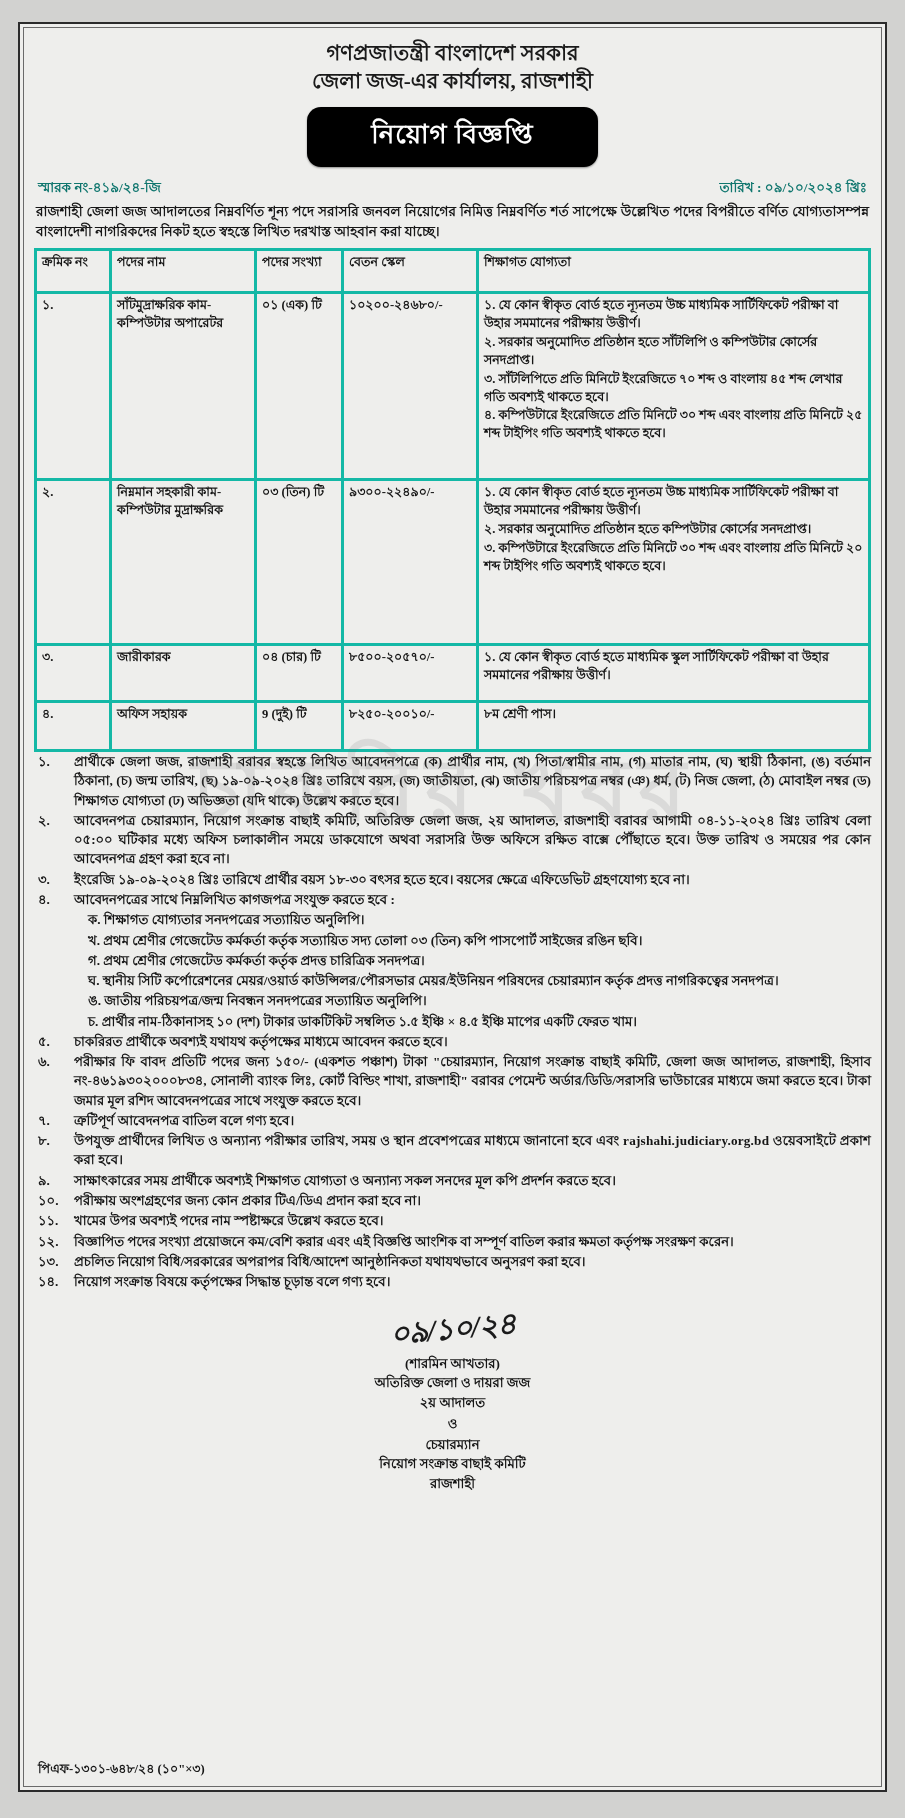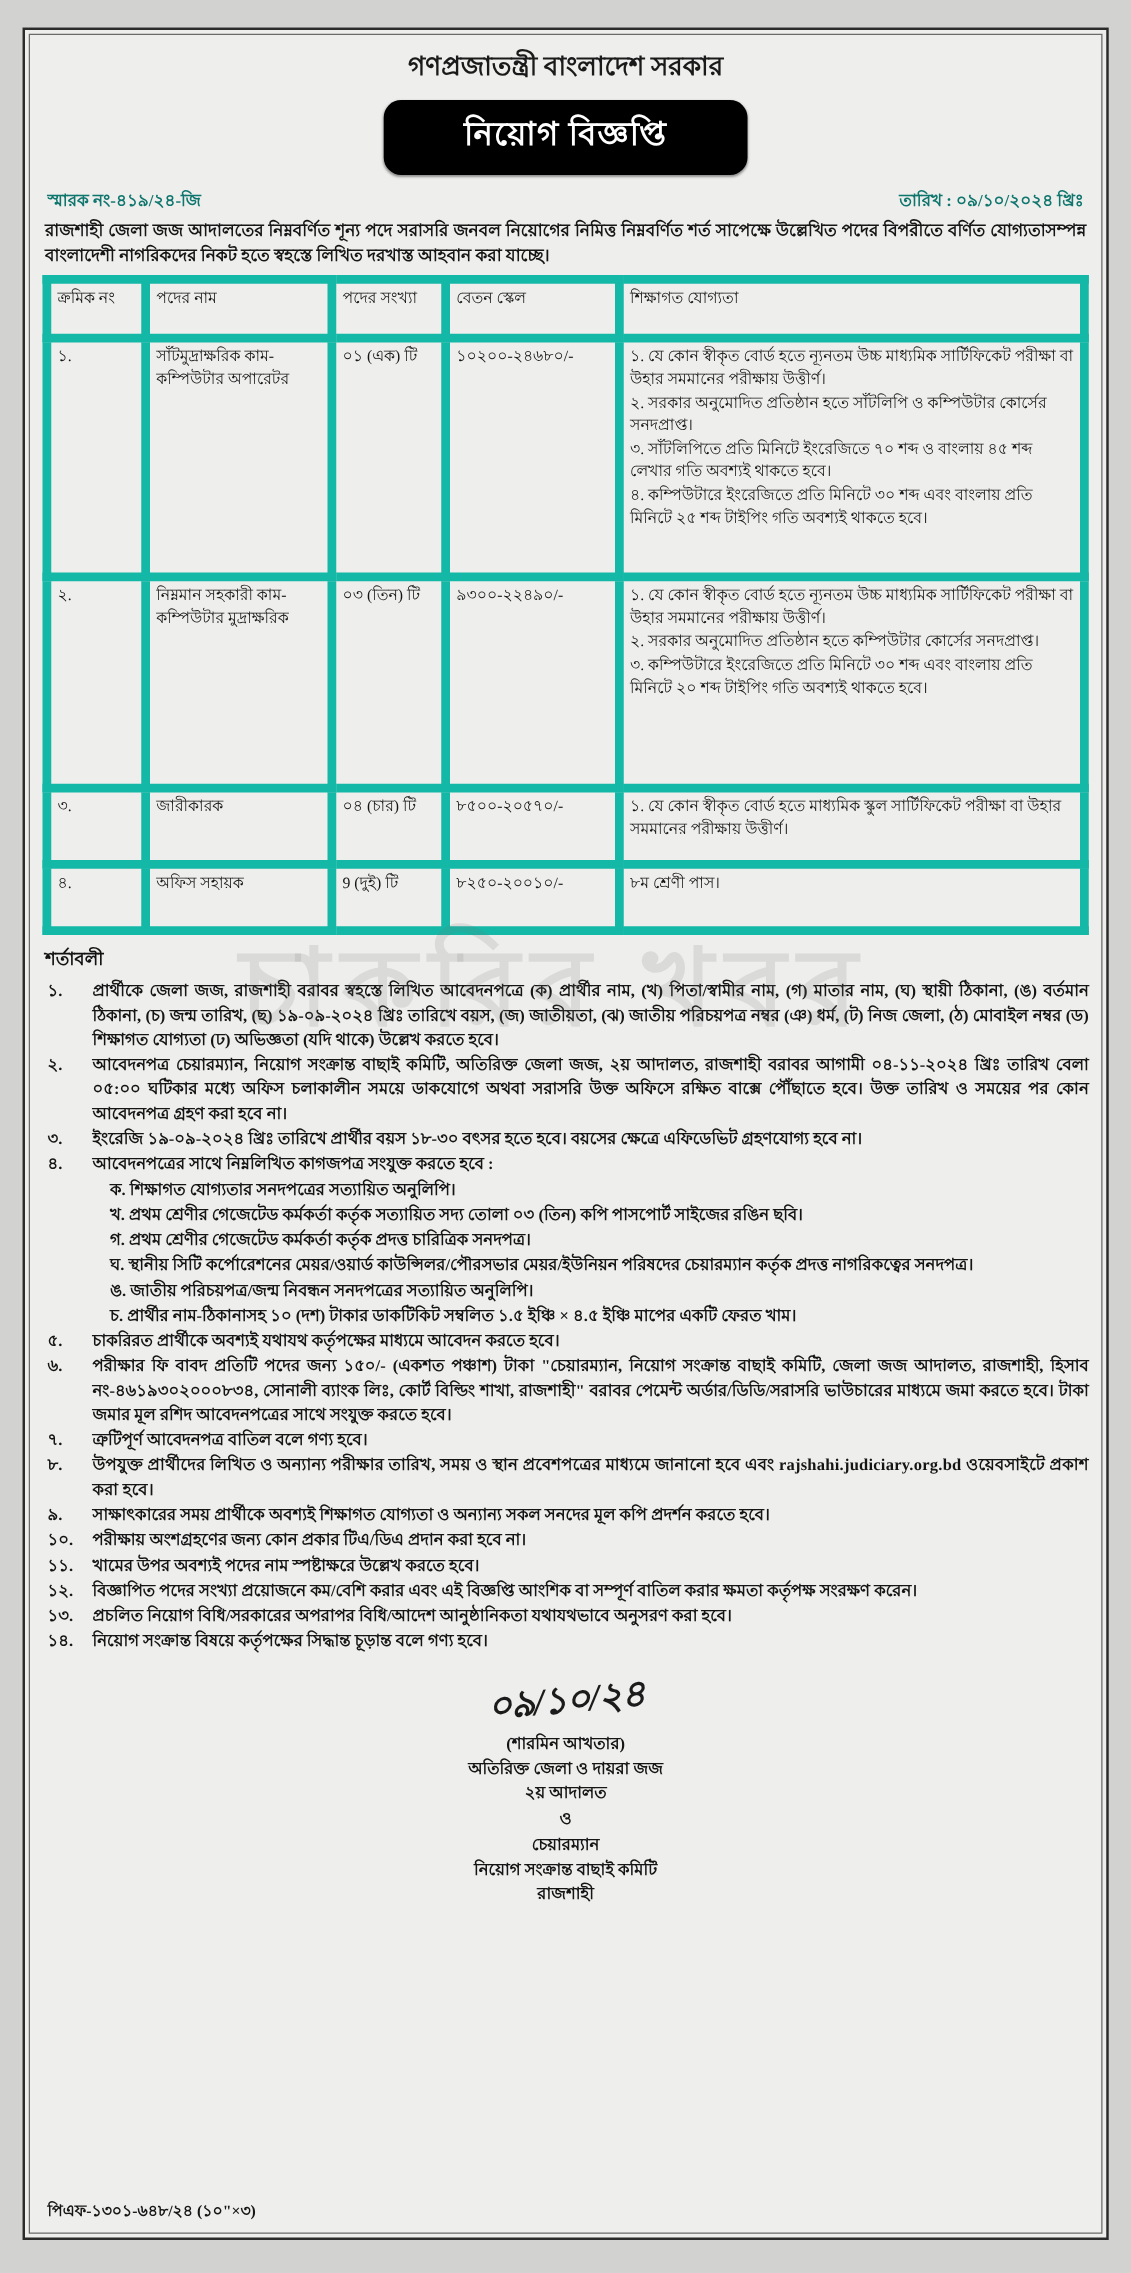--- a/index.html
+++ b/index.html
@@ -97,25 +97,25 @@
     font-weight:bold;
   }
   table.jobs{
     width:100%;
     border-collapse:collapse;
     table-layout:fixed;
     font-size:12.6px;
     color:#151515;
   }
   table.jobs th, table.jobs td{
-    border:7px solid #14b8a6;
+    border:3px solid #14b8a6;
     vertical-align:top;
     padding:3px 5px 3px 5px;
     line-height:1.42;
-    font-weight:normal;
+    font-weight:bold;
   }
   table.jobs th{
     text-align:left;
     height:34px;
   }
   .c-sl{width:62px;}
   .c-name{width:132px;}
   .c-count{width:74px;}
   .c-scale{width:122px;}
   .c-qual{width:auto;}
@@ -202,20 +202,21 @@
 </style>
 </head>
 <body>
 
 <div class="page">
   <div class="sheet">
 
     <div class="watermark">চাকরির খবর</div>
 
     <div class="gov-line">গণপ্রজাতন্ত্রী বাংলাদেশ সরকার</div>
+    <div class="office-line">জেলা জজ-এর কার্যালয়, রাজশাহী</div>
 
     <div class="title-wrap">
       <div class="title-box">নিয়োগ বিজ্ঞপ্তি</div>
     </div>
 
     <div class="memo-row">
       <span>স্মারক নং-৪১৯/২৪-জি</span>
       <span>তারিখ : ০৯/১০/২০২৪ খ্রিঃ</span>
     </div>
 
@@ -274,21 +275,20 @@
           <td>9 (দুই) টি</td>
           <td>৮২৫০-২০০১০/-</td>
           <td>
             <div class="qual-item">৮ম শ্রেণী পাস।</div>
           </td>
         </tr>
 
       </tbody>
     </table>
 
-    <div class="cond-head">শর্তাবলী</div>
 
     <ol class="conds">
 
       <li>
         <span class="num">১.</span>
         <span class="body">প্রার্থীকে জেলা জজ, রাজশাহী বরাবর স্বহস্তে লিখিত আবেদনপত্রে (ক) প্রার্থীর নাম, (খ) পিতা/স্বামীর নাম, (গ) মাতার নাম, (ঘ) স্থায়ী ঠিকানা, (ঙ) বর্তমান ঠিকানা, (চ) জন্ম তারিখ, (ছ) ১৯-০৯-২০২৪ খ্রিঃ তারিখে বয়স, (জ) জাতীয়তা, (ঝ) জাতীয় পরিচয়পত্র নম্বর (ঞ) ধর্ম, (ট) নিজ জেলা, (ঠ) মোবাইল নম্বর (ড) শিক্ষাগত যোগ্যতা (ঢ) অভিজ্ঞতা (যদি থাকে) উল্লেখ করতে হবে।</span>
       </li>
 
       <li>
         <span class="num">২.</span>

